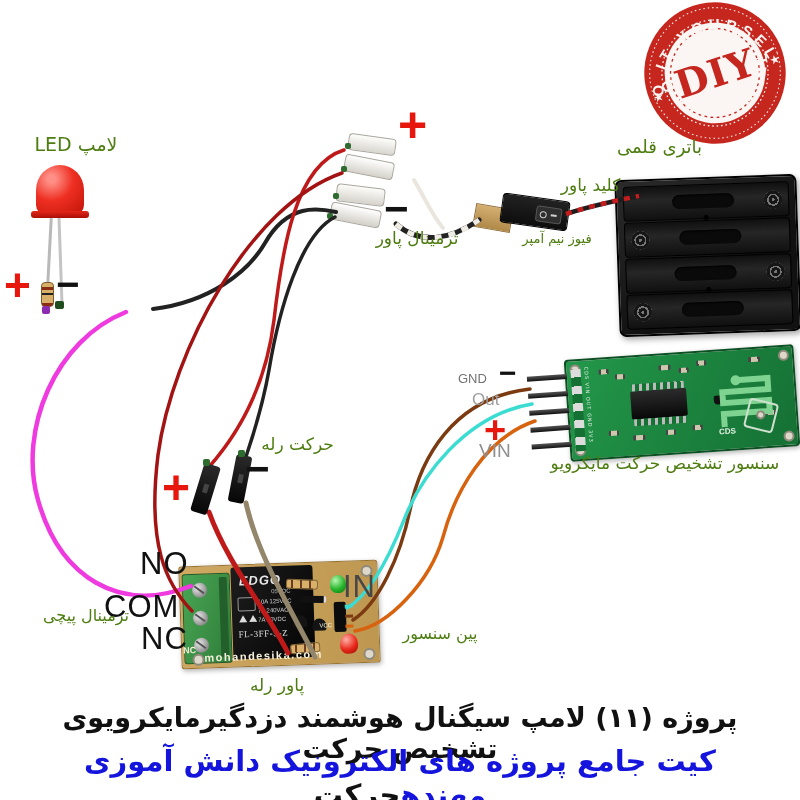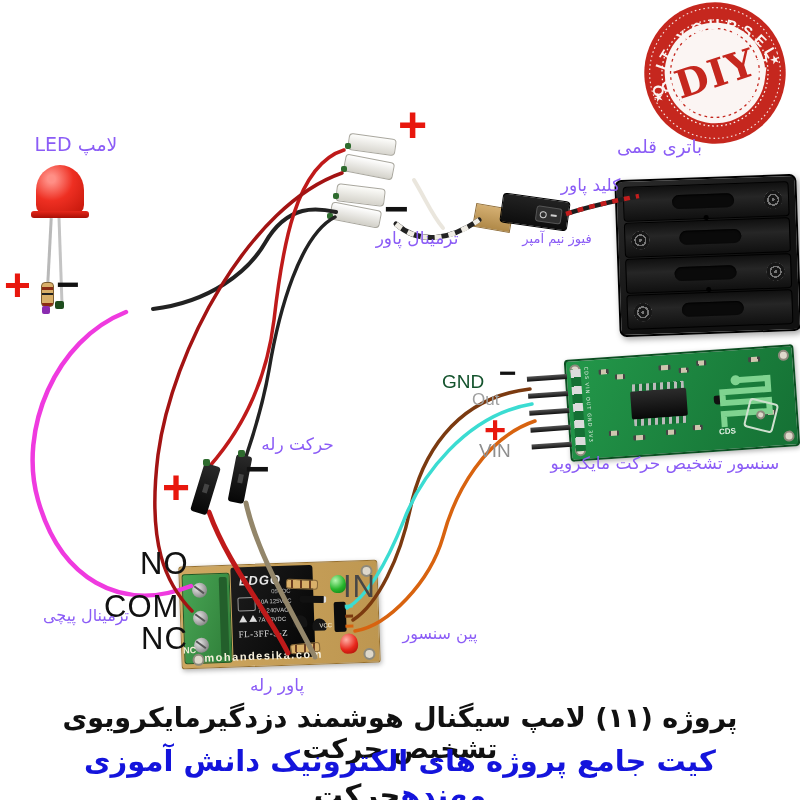--- a/index.html
+++ b/index.html
@@ -2,21 +2,21 @@
 <html><head>
 <meta charset="utf-8">
 <style>
   html,body{margin:0;padding:0;background:#fff;}
   #canvas{position:relative;width:800px;height:800px;background:#ffffff;overflow:hidden;
           font-family:"Liberation Sans",sans-serif;}
   .a{position:absolute;}
   .fa{font-family:"DejaVu Sans",sans-serif;}
   .lat{font-family:"Liberation Sans",sans-serif;}
   .sign{font-weight:bold;line-height:1;}
-  .lbl{color:#8b5cf6;text-align:center;line-height:1.15;}
+  .lbl{color:#4d7c0f;text-align:center;line-height:1.15;}
   .biglat{color:#111;font-size:31px;letter-spacing:1px;}
   .wireLayer{left:0;top:0;z-index:3;pointer-events:none;}
   .comp{z-index:2;}
   .over{z-index:4;}
   .txt{z-index:5;}
   
   .spring{border-radius:50%;background:repeating-radial-gradient(circle at 50% 50%, #777 0 1.5px, #161616 1.5px 4.5px);}
   .bat-row{position:absolute;left:6px;width:164px;height:33px;background:linear-gradient(#101010,#262626 40%,#101010);border-radius:4px;border:1px solid #000;}
   .slot{position:absolute;top:9px;width:62px;height:14px;background:#0a0a0a;border-radius:7px;box-shadow:inset 0 1px 2px #000;}
   .screw{position:absolute;width:15px;height:15px;border-radius:50%;
@@ -246,21 +246,21 @@
   <div class="a txt sign" style="left:56px;top:264px;font-size:40px;color:#111;">−</div>
 
   <div class="a txt sign" style="left:398px;top:100px;font-size:50px;color:#e8170d;">+</div>
   <div class="a txt sign" style="left:384px;top:188px;font-size:42px;color:#111;">−</div>
   <div class="a txt fa lbl" style="left:352px;top:229px;width:130px;font-size:17px;" dir="rtl">ترمینال پاور</div>
 
   <div class="a txt fa lbl" style="left:538px;top:176px;width:105px;font-size:17px;" dir="rtl">کلید پاور</div>
   <div class="a txt fa lbl" style="left:492px;top:232px;width:130px;font-size:13px;" dir="rtl">فیوز نیم آمپر</div>
   <div class="a txt fa lbl" style="left:592px;top:137px;width:135px;font-size:18px;" dir="rtl">باتری قلمی</div>
 
-  <div class="a txt lat" style="left:442px;top:371px;font-size:19px;color:#14532d;">GND</div>
+  <div class="a txt lat" style="left:458px;top:371px;font-size:13px;color:#737373;">GND</div>
   <div class="a txt sign" style="left:499px;top:358px;font-size:30px;color:#111;">−</div>
   <div class="a txt lat" style="left:472px;top:390px;font-size:17px;color:#9e9e9e;">Out</div>
   <div class="a txt sign" style="left:484px;top:411px;font-size:38px;color:#e8170d;">+</div>
   <div class="a txt lat" style="left:479px;top:440px;font-size:19px;color:#8f8f8f;text-align:right;">VIN</div>
   <div class="a txt fa lbl" style="left:545px;top:454px;width:240px;font-size:17px;" dir="rtl">سنسور تشخیص حرکت مایکرویو</div>
 
   <div class="a txt fa lbl" style="left:255px;top:435px;width:85px;font-size:17px;" dir="rtl">حرکت رله</div>
   <div class="a txt sign" style="left:162px;top:464px;font-size:48px;color:#e8170d;">+</div>
   <div class="a txt sign" style="left:245px;top:448px;font-size:42px;color:#111;">−</div>
 

